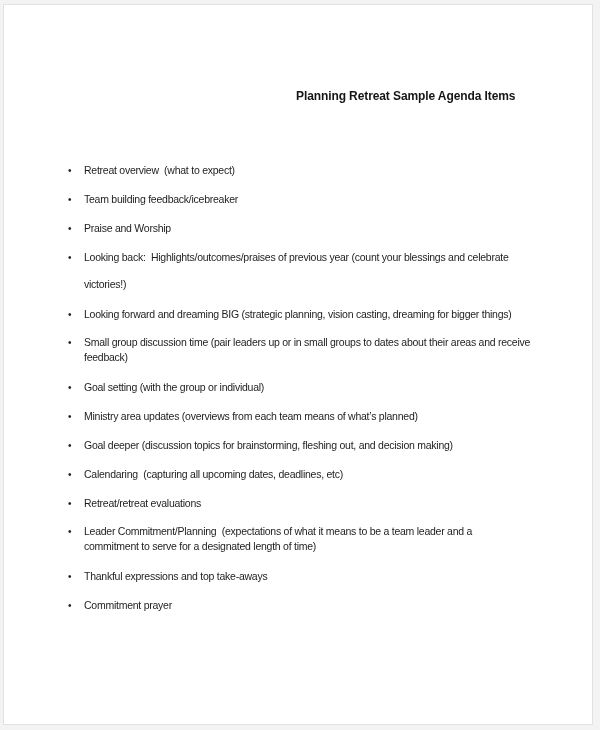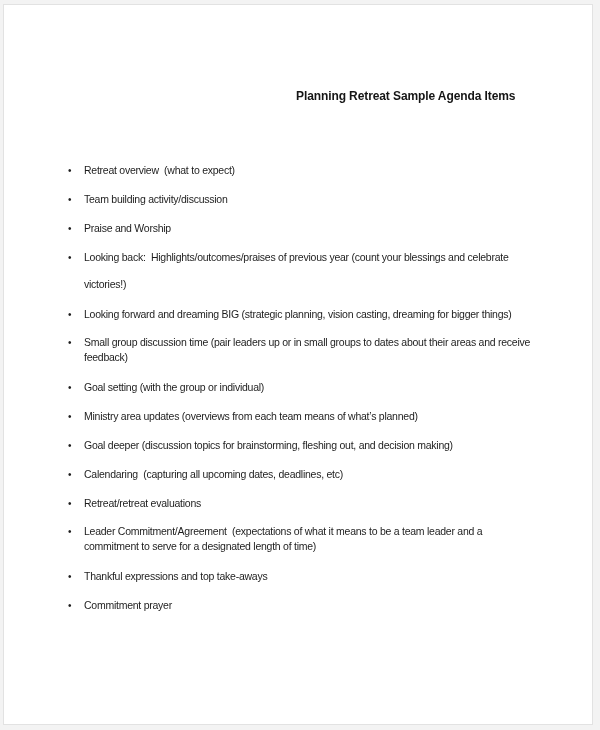--- a/index.html
+++ b/index.html
@@ -64,21 +64,21 @@
 
   <div class="doc-title">Planning Retreat Sample Agenda Items</div>
 
   <ul class="agenda-list">
     <li>
       <span class="bullet">•</span>
       <span class="item-text">Retreat overview  (what to expect)</span>
     </li>
     <li>
       <span class="bullet">•</span>
-      <span class="item-text">Team building activity/discussion</span>
+      <span class="item-text">Team building feedback/icebreaker</span>
     </li>
     <li>
       <span class="bullet">•</span>
       <span class="item-text">Praise and Worship</span>
     </li>
     <li class="li-double">
       <span class="bullet">•</span>
       <span class="item-text">Looking back:  Highlights/outcomes/praises of previous year (count your blessings and celebrate
 victories!)</span>
     </li>
@@ -106,21 +106,21 @@
     <li>
       <span class="bullet">•</span>
       <span class="item-text">Calendaring  (capturing all upcoming dates, deadlines, etc)</span>
     </li>
     <li>
       <span class="bullet">•</span>
       <span class="item-text">Retreat/retreat evaluations</span>
     </li>
     <li class="li-tight">
       <span class="bullet">•</span>
-      <span class="item-text">Leader Commitment/Agreement  (expectations of what it means to be a team leader and a
+      <span class="item-text">Leader Commitment/Planning  (expectations of what it means to be a team leader and a
 commitment to serve for a designated length of time)</span>
     </li>
     <li>
       <span class="bullet">•</span>
       <span class="item-text">Thankful expressions and top take-aways</span>
     </li>
     <li>
       <span class="bullet">•</span>
       <span class="item-text">Commitment prayer</span>
     </li>

